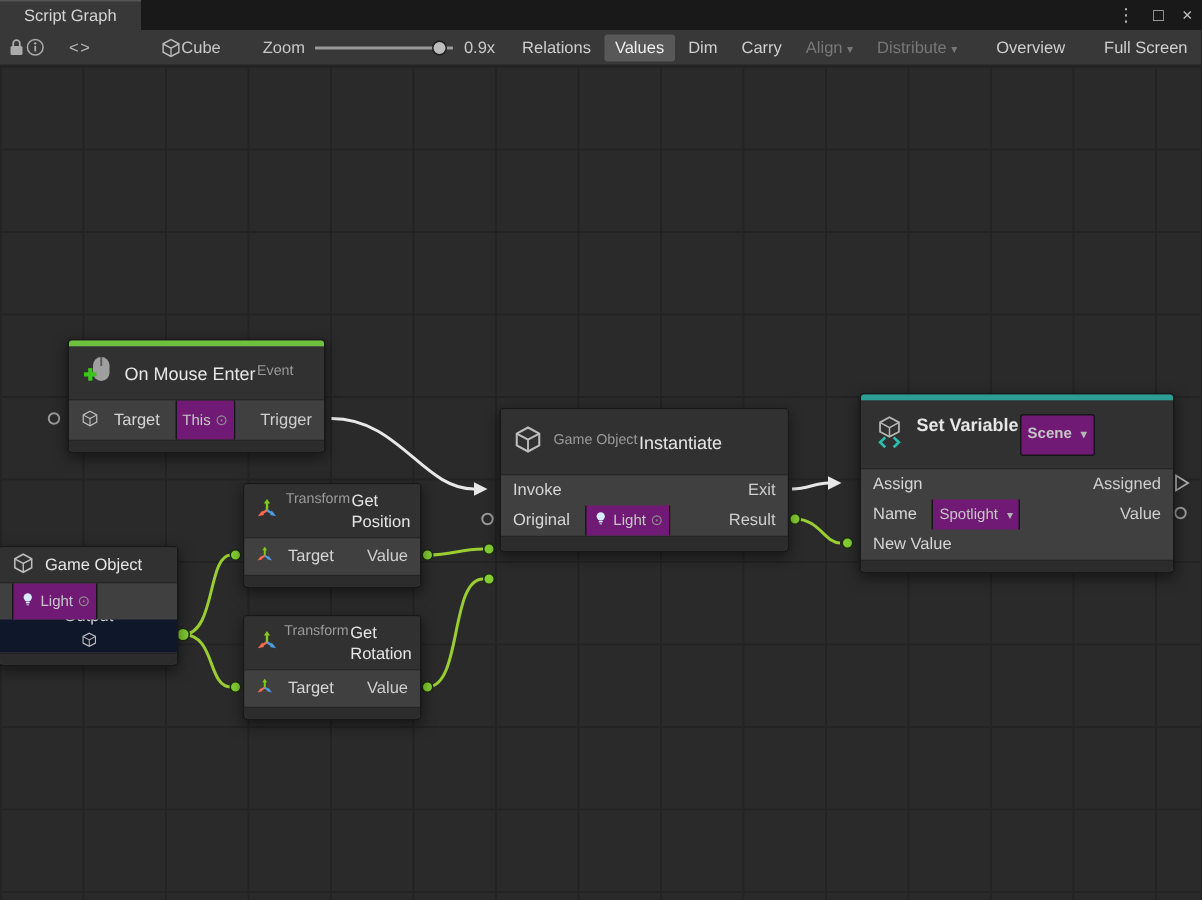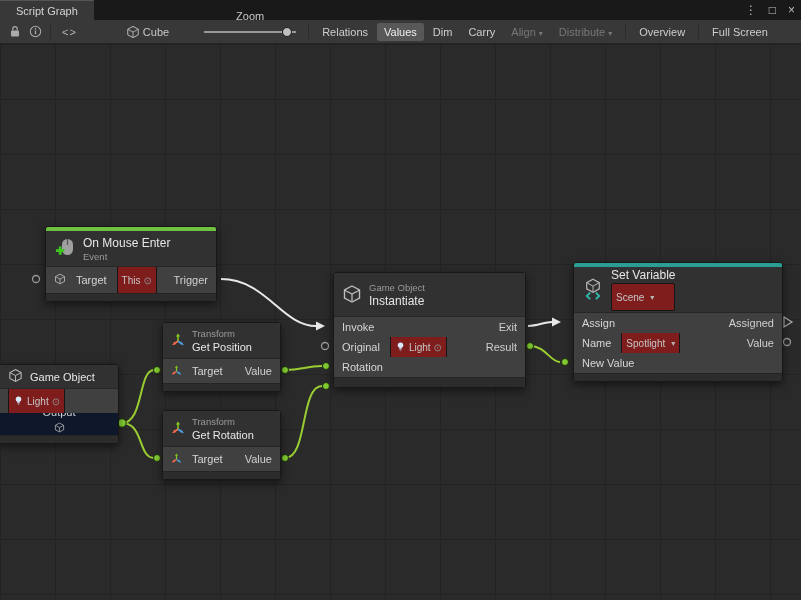--- a/index.html
+++ b/index.html
@@ -18,21 +18,21 @@
   .toolbar{position:absolute;top:20px;left:0;width:801px;height:24px;background:#383838;
            border-bottom:1px solid #242424;display:flex;align-items:center;padding:0 5px;
            font-size:11px;color:#c8c8c8;white-space:nowrap;}
   .tbicon{display:inline-flex;align-items:center;justify-content:center;width:20px;height:20px;}
   .tbsep{width:1px;height:15px;background:#2b2b2b;margin:0 5px;}
   .codeicon{font-size:11px;color:#b5b5b5;letter-spacing:1px;padding:0 6px;}
   .tb-btn{padding:3px 7px;border-radius:2px;margin:0 1px;color:#cfcfcf;}
   .tb-btn.active{background:#585858;color:#eee;}
   .tb-btn.disabled{color:#787878;}
   .dd{font-size:8px;margin-left:3px;}
-  .zoomwrap{display:flex;align-items:center;margin-left:28px;flex-direction:column;}
+  .zoomwrap{display:flex;align-items:center;margin-left:28px;}
   .slider{position:relative;width:92px;height:20px;margin:0 7px;}
   .slider-track{position:absolute;top:9px;left:0;width:100%;height:2px;background:#999;}
   .slider-handle{position:absolute;top:5px;left:78px;width:10px;height:10px;border-radius:50%;
                  background:#bdbdbd;border:1px solid #1d1d1d;}
 
   
   .canvas{position:absolute;top:44px;left:0;width:801px;height:556px;
           background-color:#2a2a2a;
           background-image:linear-gradient(to right,#232323 1px,transparent 1px),
                            linear-gradient(to bottom,#232323 1px,transparent 1px);
@@ -45,31 +45,31 @@
   .accent{height:4px;border-radius:2px 2px 0 0;}
   .nhead{background:#313131;display:flex;align-items:center;gap:7px;padding:0 8px;
          border-bottom:1px solid #272727;}
   .ntitle{font-size:12px;color:#e6e6e6;line-height:14px;}
   .nsub{font-size:9.5px;color:#9b9b9b;line-height:11px;}
   .nrow{display:flex;align-items:center;justify-content:space-between;padding:0 8px;gap:4px;
         background:#404040;overflow:hidden;}
   .rl{display:inline-flex;align-items:center;gap:10px;overflow:hidden;white-space:nowrap;}
   .rr{color:#cfcfcf;white-space:nowrap;}
   .nfoot{height:8px;background:#2c2c2c;border-top:1px solid #242424;border-radius:0 0 3px 3px;}
-  .chip{display:inline-flex;align-items:center;gap:3px;background:#7f1d1d;border:1px solid #161616;
+  .chip{display:inline-flex;align-items:center;gap:3px;background:#701a75;border:1px solid #161616;
         border-radius:2px;height:28px;padding:0 4px;font-size:10px;color:#c6c6c6;white-space:nowrap;}
   .picker{color:#8f8f8f;font-size:10px;}
   .ddchip .dd{color:#b5b5b5;}
 
   .n-ome .nhead{height:36px;}   .n-ome .nrow{height:26px;}
   .n-go  .nhead{height:24px;}   .n-go .chip-row{height:24px;} .n-go .out-row{height:22px;background:#0f172a;flex-direction:column;}
   .n-gp .nhead,.n-gr .nhead{height:36px;} .n-gp .nrow,.n-gr .nrow{height:24px;}
   .n-inst .nhead{height:44px;}  .n-inst .nrow{height:20px;}
-  .n-sv  .nhead{height:46px;}   .n-sv .nrow{height:20px;align-items:center;}
-  .headstack{display:flex;flex-direction:column;justify-content:center;gap:1px;min-width:0;}
+  .n-sv  .nhead{height:46px;font-weight:bold;}   .n-sv .nrow{height:20px;align-items:center;}
+  .headstack{display:flex;flex-direction:row;justify-content:center;gap:1px;min-width:0;}
 </style>
 </head>
 <body>
 
 <svg width="0" height="0" style="position:absolute">
   <defs>
     <symbol id="ic-cube" viewBox="0 0 16 16">
       <path d="M8 1.6 14 4.8v6.4L8 14.4 2 11.2V4.8Z" fill="none" stroke="#bdbdbd" stroke-width="1.1"></path>
       <path d="M2.2 5 8 8.1 13.8 5M8 8.1V14" fill="none" stroke="#bdbdbd" stroke-width="1"></path>
     </symbol>
@@ -313,23 +313,20 @@
           <span class="chip">
             <span><svg width="11" height="11">
                   <use href="#ic-light"></use>
                 </svg></span>
             <span>Light</span>
             <span class="picker">⊙</span>
           </span>
         </span>
         <span class="rr">Result</span>
       </div>
-      <div class="nrow" style="justify-content:flex-start;">
-        <span class="rl">Rotation</span>
-      </div>
       <div class="nfoot" style="height:10px"></div>
     </div>
 
     <div class="node n-sv" style="left:573px;top:218px;width:210px;">
       <div class="accent" style="background:#2b9d95"></div>
       <div class="nhead">
         <span><svg width="22" height="22">
               <use href="#ic-var"></use>
             </svg></span>
         <div class="headstack">

